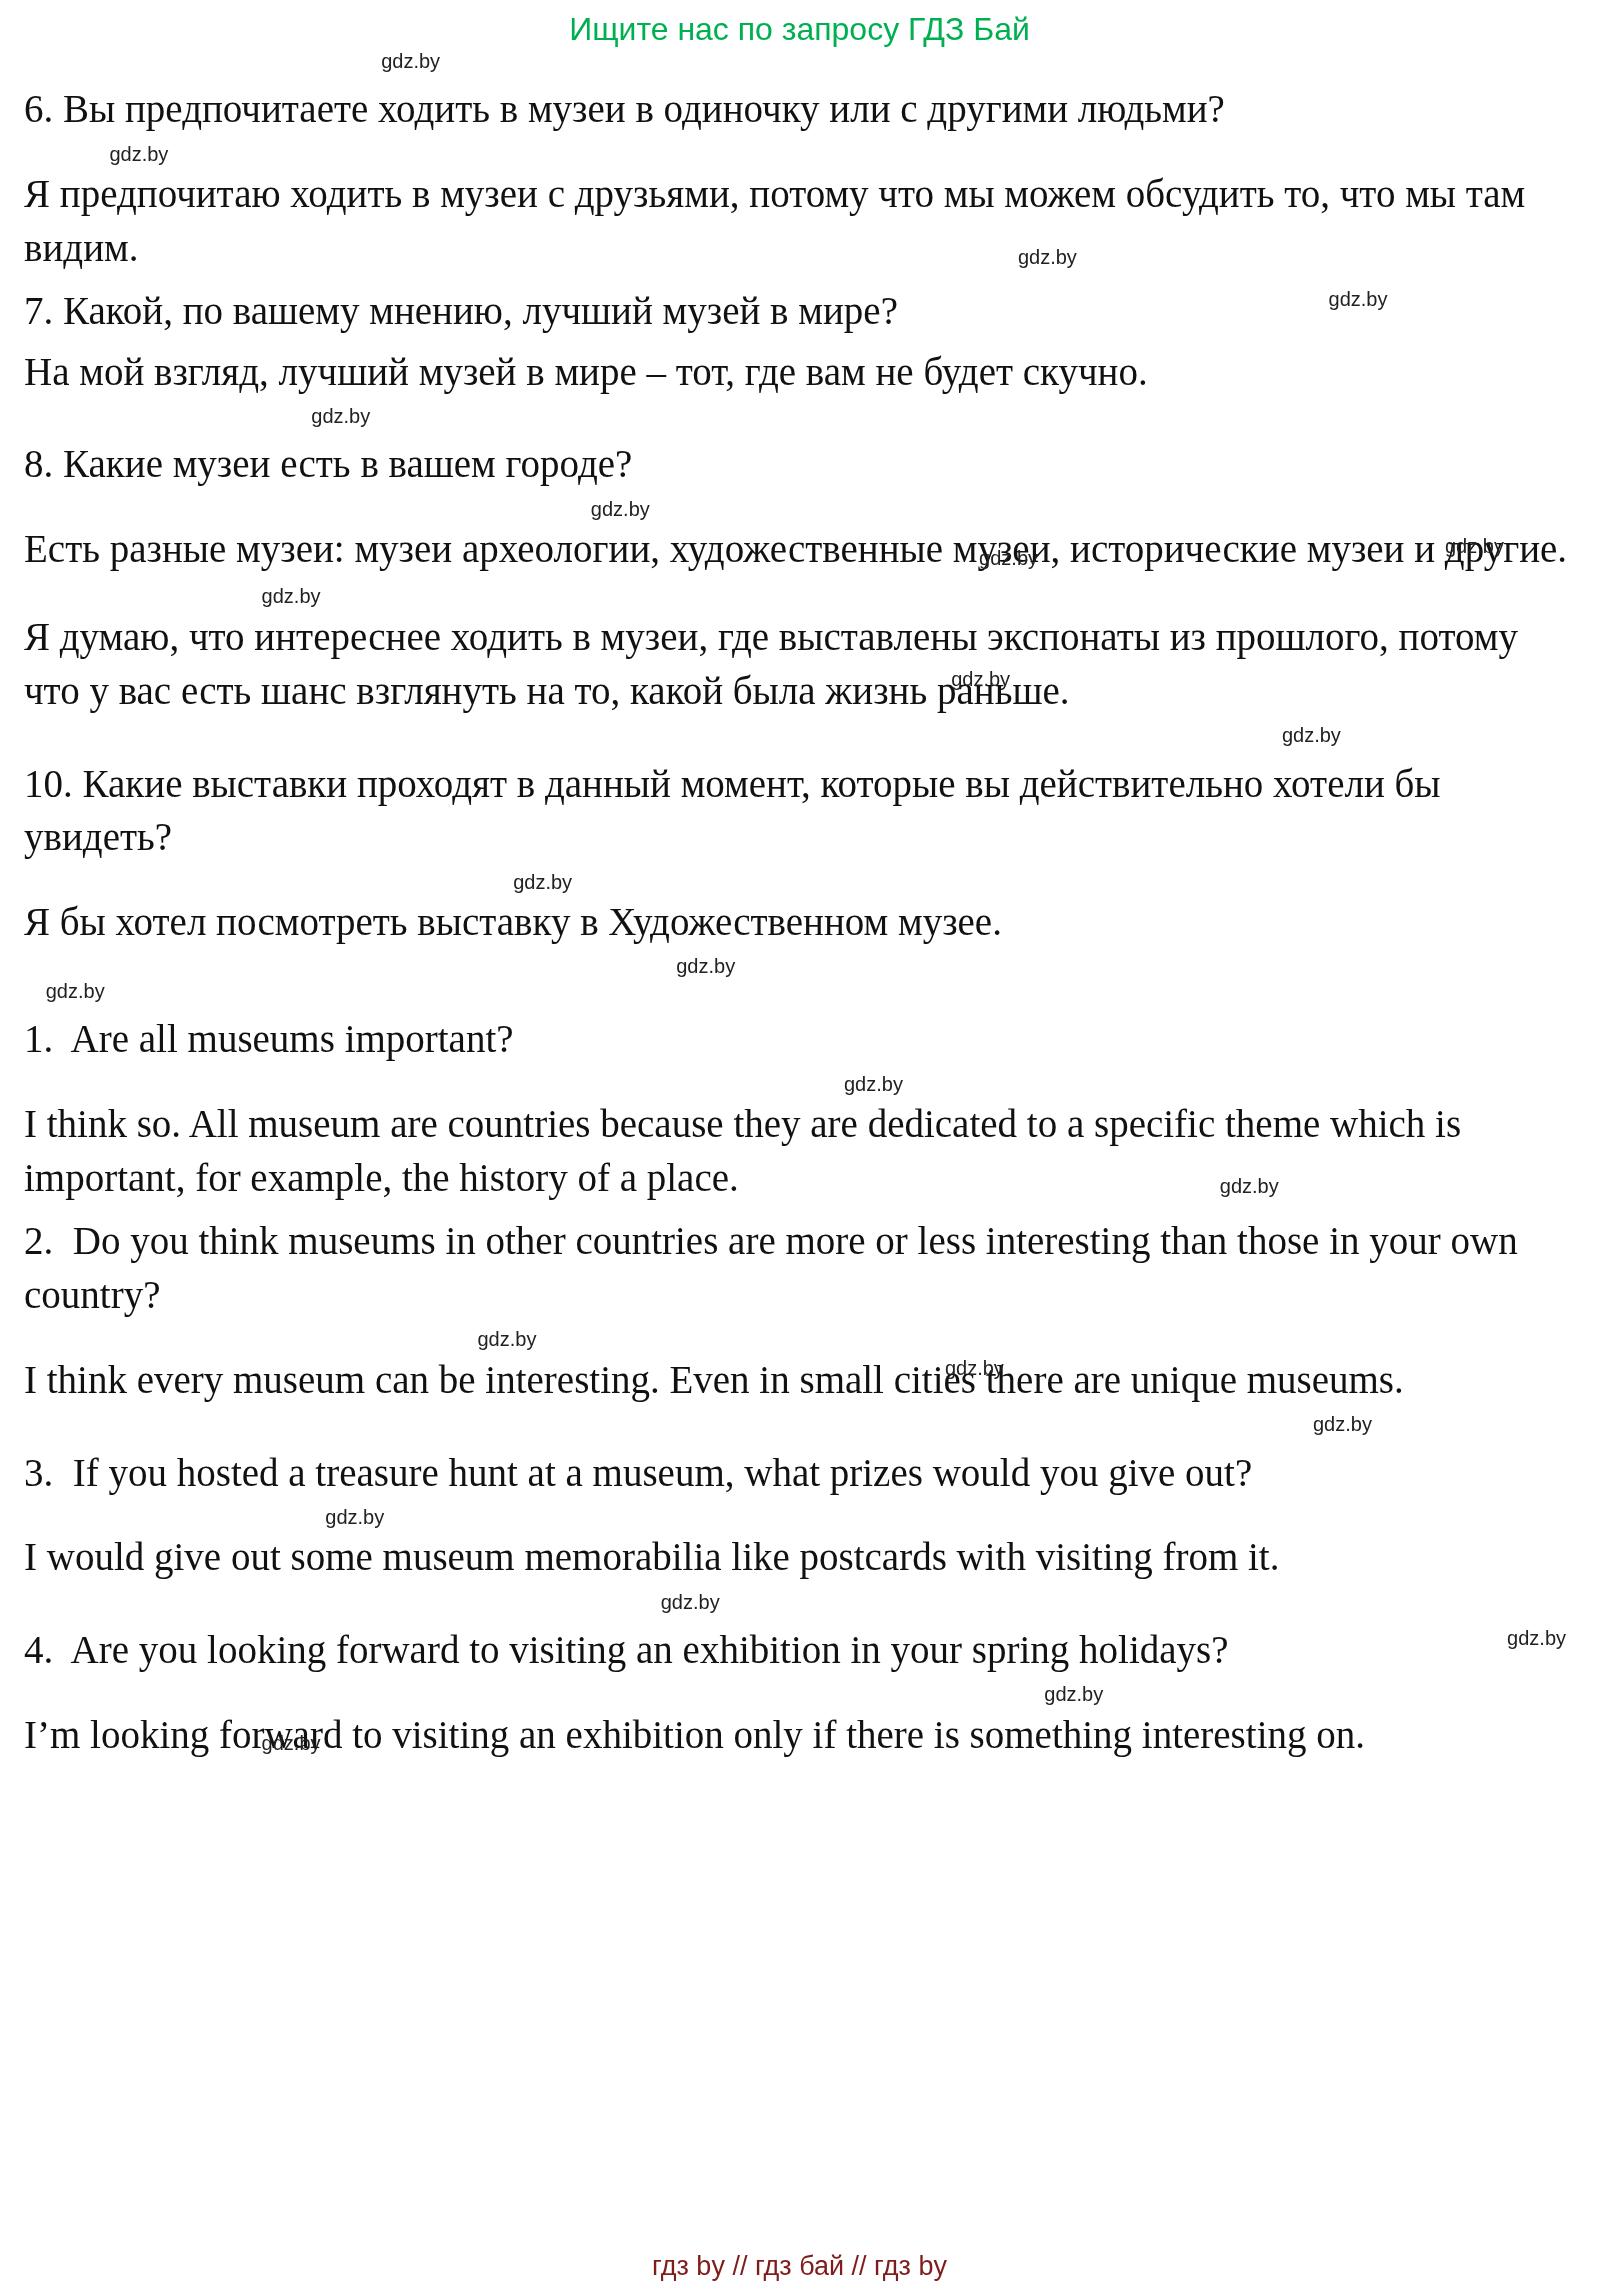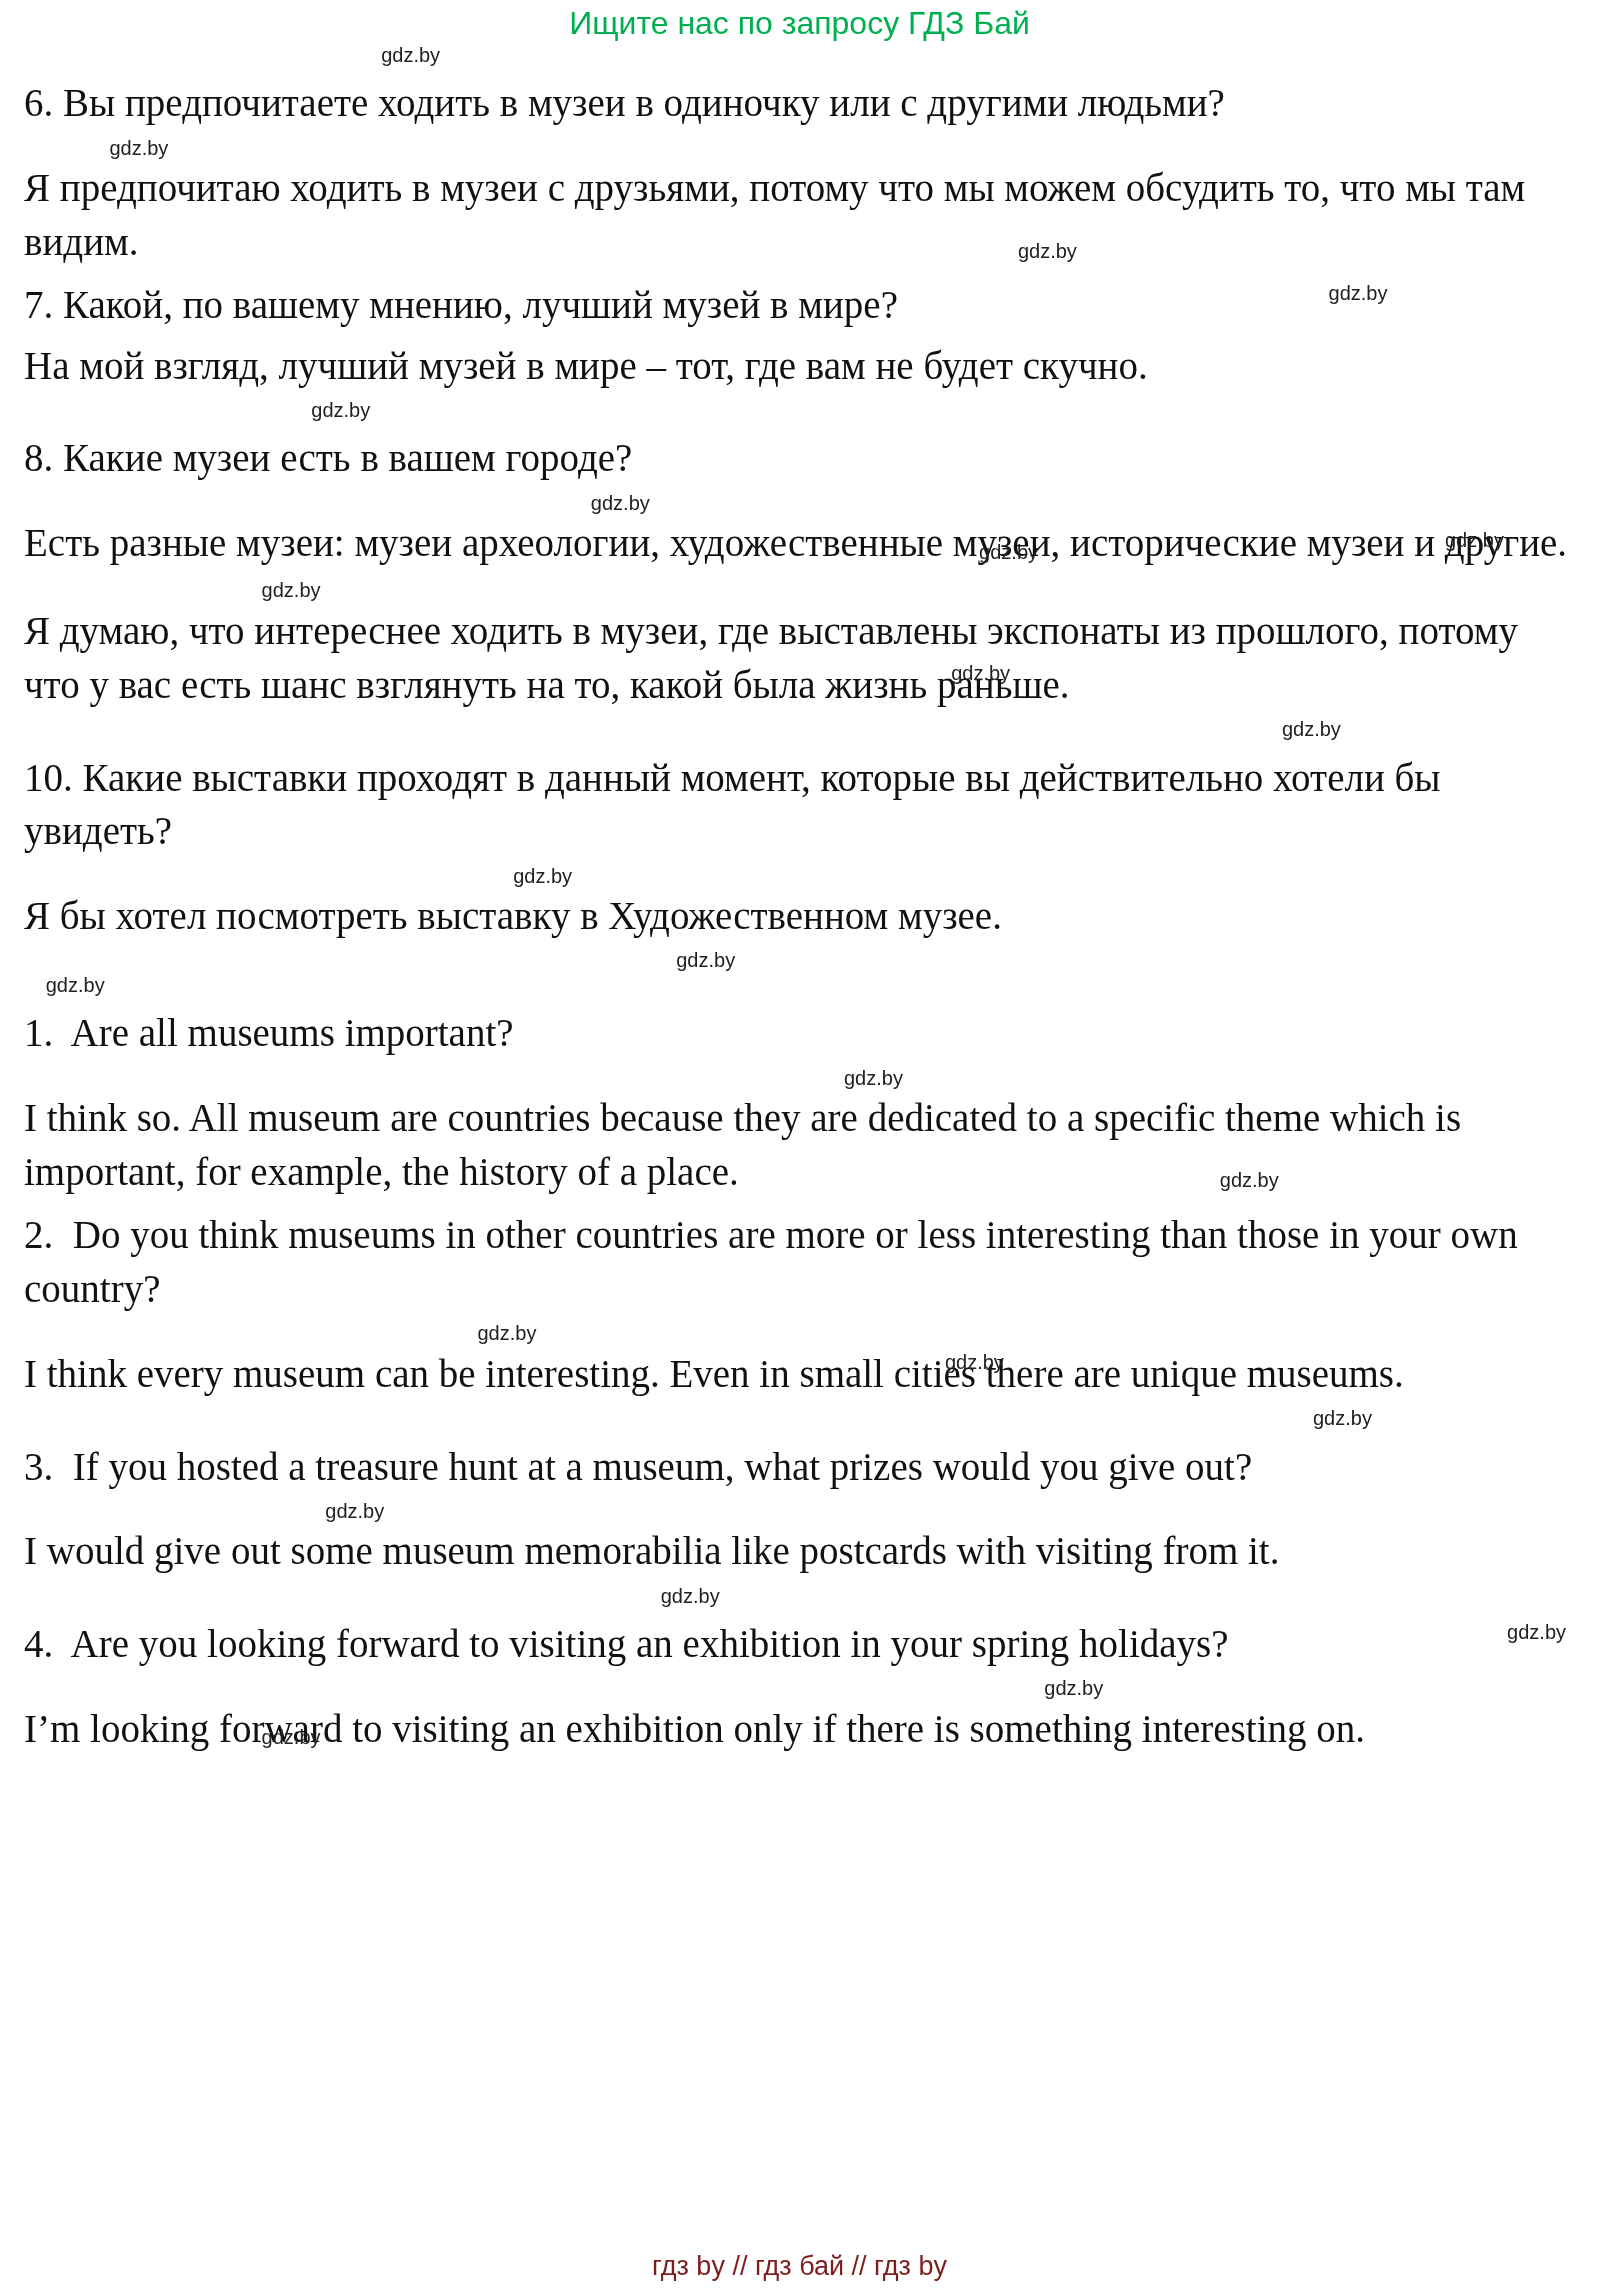--- a/index.html
+++ b/index.html
@@ -3,21 +3,21 @@
 <meta charset="utf-8">
 <style>
   html, body { margin: 0; padding: 0; background: #ffffff; }
   .page {
     width: 1599px;
     height: 2295px;
     box-sizing: border-box;
     background: #ffffff;
     display: flex;
     flex-direction: column;
-    padding: 4px 0 8px 0;
+    padding: 10px 0 8px 0;
     overflow: hidden;
     font-family: "Liberation Serif", serif;
     color: #111111;
   }
   .top-banner {
     flex: 0 0 auto;
     text-align: center;
     font-family: "Liberation Sans", sans-serif;
     font-size: 32px;
     line-height: 1.2;

